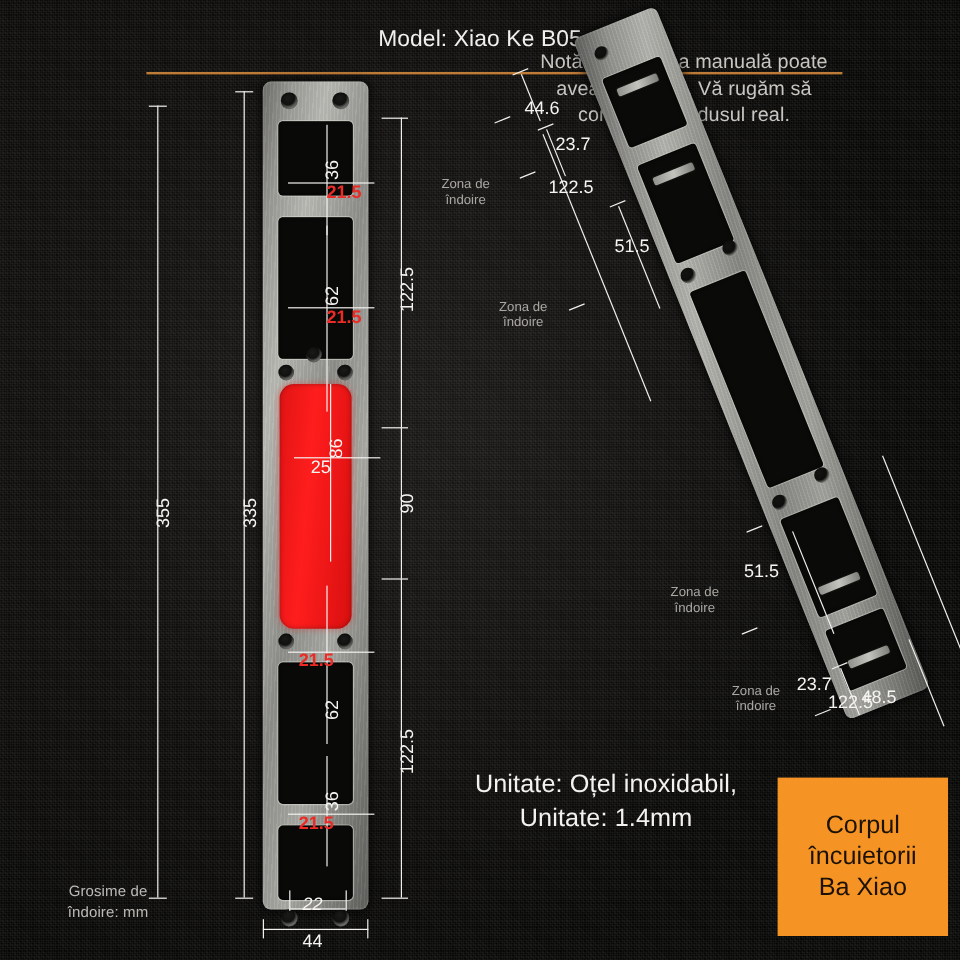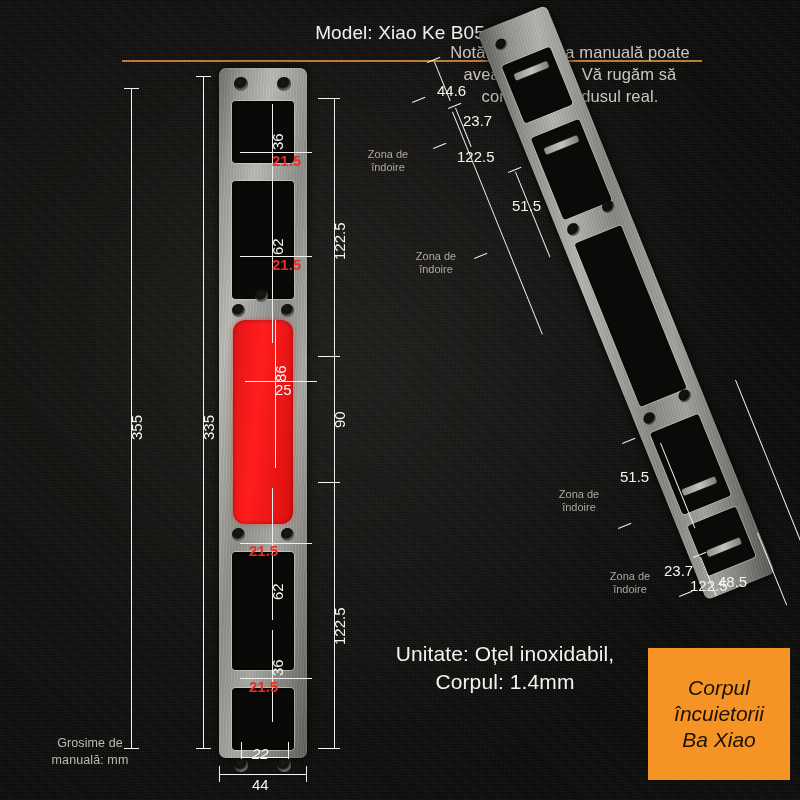--- a/index.html
+++ b/index.html
@@ -30,21 +30,21 @@
   
   .txt{position:absolute;color:#eceae7;white-space:pre;letter-spacing:.1px;}
   .model-title{left:0;top:22px;width:800px;text-align:center;font-size:19px;color:#f2f0ee;}
   .note{right:20px;top:42px;width:420px;text-align:center;font-size:16.5px;color:#c9c6c2;line-height:1.32;}
   .material{left:355px;top:640px;width:300px;text-align:center;font-size:21px;color:#f4f2ef;line-height:1.35;}
   .unit{left:30px;top:735px;width:120px;text-align:center;font-size:12.5px;color:#bdbab6;line-height:1.35;}
 
   
   .badge{position:absolute;left:648px;top:648px;width:142px;height:132px;
     background:#f59324;display:flex;flex-direction:column;align-items:center;justify-content:center;
-    color:#1b1205;font-size:21px;line-height:1.25;text-align:center;font-style:italic;}
+    color:#1b1205;font-size:21px;line-height:1.25;text-align:center;}
 
   
   .dimline{position:absolute;background:#f2f0ee;}
   .vline{width:1px;}
   .hline{height:1px;}
   .tick{position:absolute;background:#f2f0ee;}
   .dlabel{position:absolute;color:#f6f4f1;font-size:15px;white-space:nowrap;}
   .dlabel.rot{transform:rotate(-90deg);transform-origin:0 0;}
   .dlabel.red{color:#ec2b26;font-weight:700;}
   .bendlabel{position:absolute;color:#aaa7a3;font-size:11px;line-height:1.2;text-align:center;white-space:pre;}
@@ -161,21 +161,21 @@
   <div class="dlabel red" style="left:272px;top:152px;">21.5</div>
 
   <div class="dimline vline" style="left:272px;top:188px;height:155px;"></div>
   <div class="dimline hline" style="left:240px;top:256px;width:72px;"></div>
   <div class="dlabel rot" style="left:269px;top:255px;">62</div>
   <div class="dlabel red" style="left:272px;top:256px;">21.5</div>
 
   <div class="dimline vline" style="left:275px;top:320px;height:148px;"></div>
   <div class="dimline hline" style="left:245px;top:381px;width:72px;"></div>
   <div class="dlabel rot" style="left:272px;top:382px;">86</div>
-  <div class="dlabel" style="left:275px;top:381px;">25</div>
+  <div class="dlabel" style="left:259px;top:381px;">25</div>
 
   <div class="dimline vline" style="left:272px;top:488px;height:132px;"></div>
   <div class="dimline hline" style="left:240px;top:543px;width:72px;"></div>
   <div class="dlabel red" style="left:249px;top:542px;">21.5</div>
   <div class="dlabel rot" style="left:269px;top:600px;">62</div>
 
   <div class="dimline vline" style="left:272px;top:630px;height:92px;"></div>
   <div class="dimline hline" style="left:240px;top:678px;width:72px;"></div>
   <div class="dlabel rot" style="left:269px;top:676px;">36</div>
   <div class="dlabel red" style="left:249px;top:678px;">21.5</div>
@@ -258,24 +258,24 @@
 
   <div class="dimline" style="left:700px;top:557px;width:1px;height:42px;transform:rotate(-22deg);transform-origin:top left;"></div>
   <div class="tick" style="left:693px;top:557px;width:14px;height:1px;transform:rotate(-22deg);transform-origin:top left;"></div>
   <div class="tick" style="left:679px;top:596px;width:14px;height:1px;transform:rotate(-22deg);transform-origin:top left;"></div>
   <div class="dlabel" style="left:664px;top:562px;">23.7</div>
 
   <div class="dimline" style="left:757px;top:533px;width:1px;height:78px;transform:rotate(-22deg);transform-origin:top left;"></div>
   <div class="dlabel" style="left:718px;top:573px;">48.5</div>
 
   <div class="txt material"><span>Unitate: Oțel inoxidabil,</span>
-<span>Corpul: 1.4mm</span></div>
+<span>Unitate: 1.4mm</span></div>
 
   <div class="txt unit"><span>Grosime de</span>
-<span>manuală: mm</span></div>
+<span>îndoire: mm</span></div>
 
   <div class="badge">
     <span>Corpul</span>
     <span>încuietorii</span>
     <span>Ba Xiao</span>
   </div>
 
 </div>
 
 </body></html>

